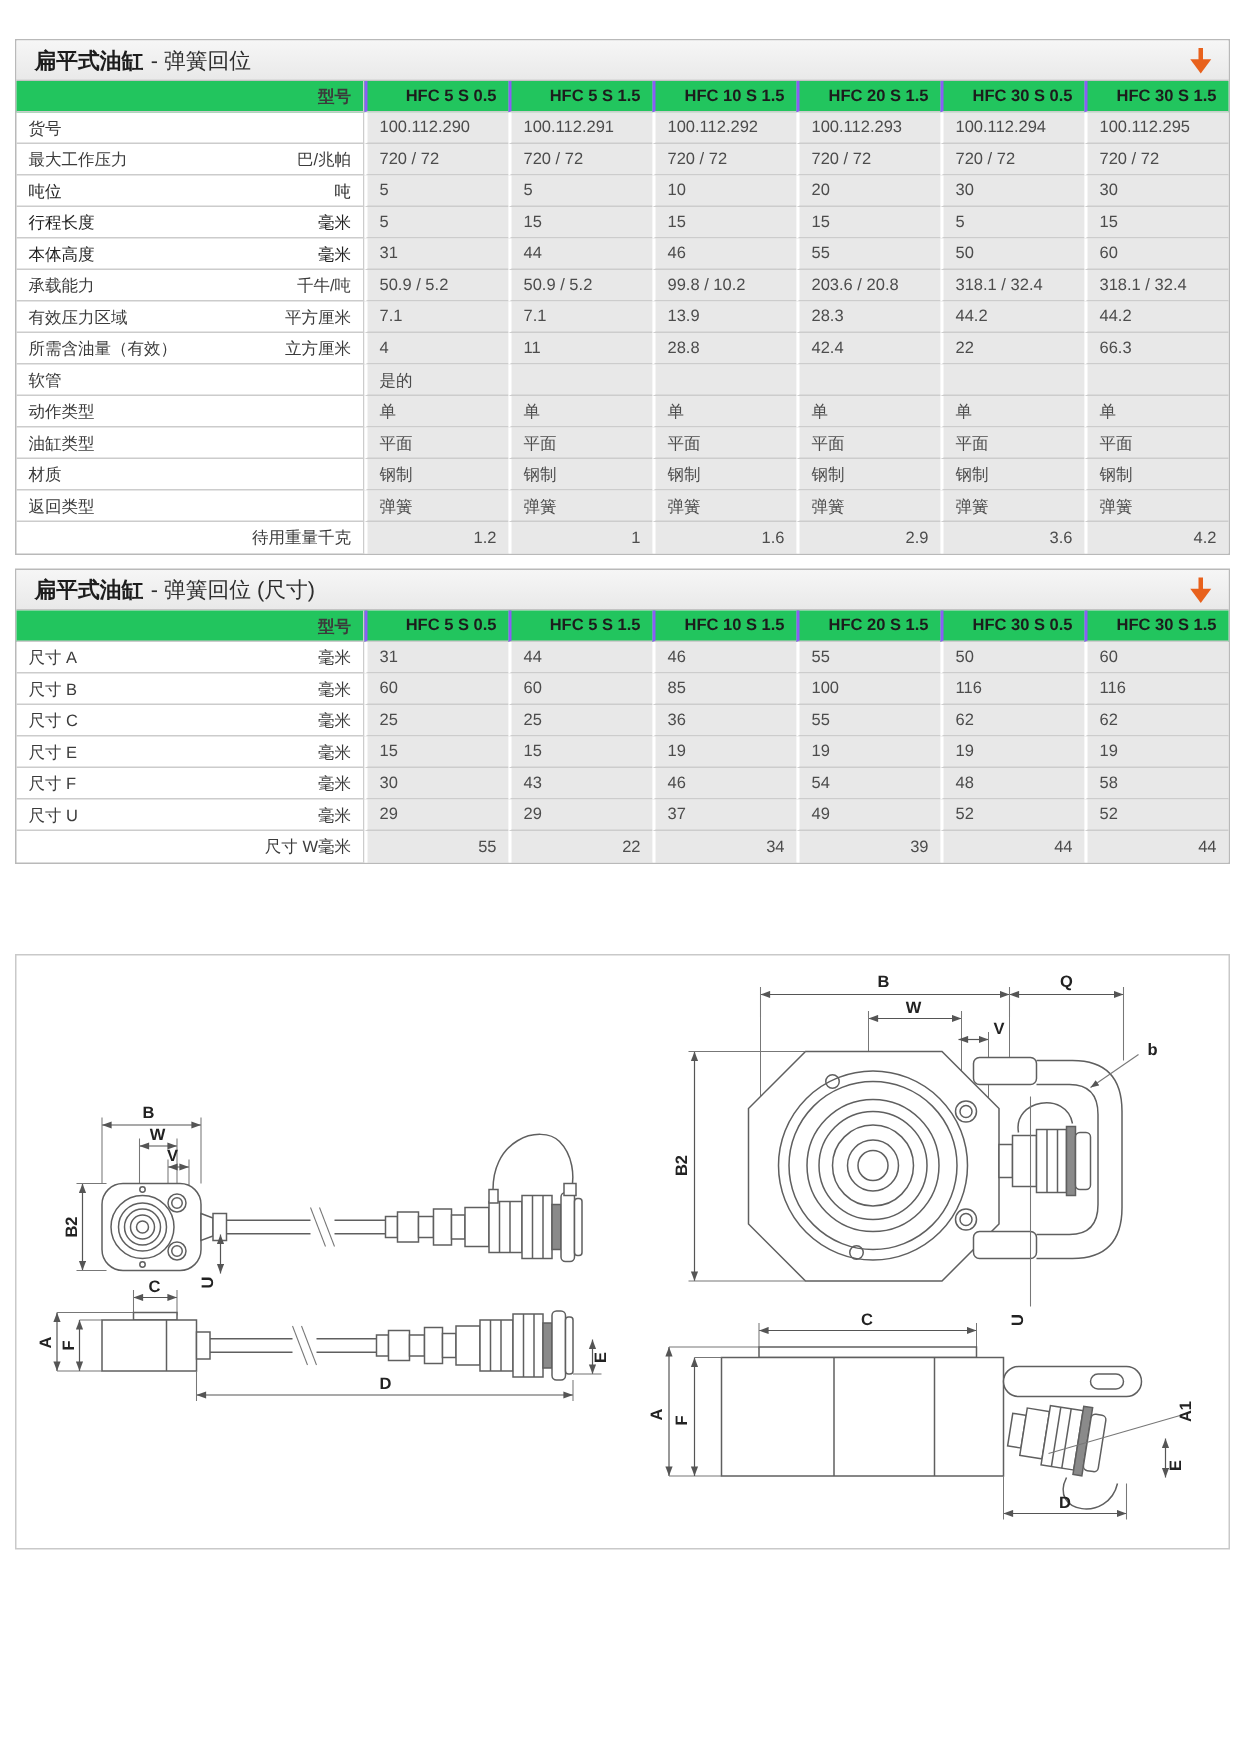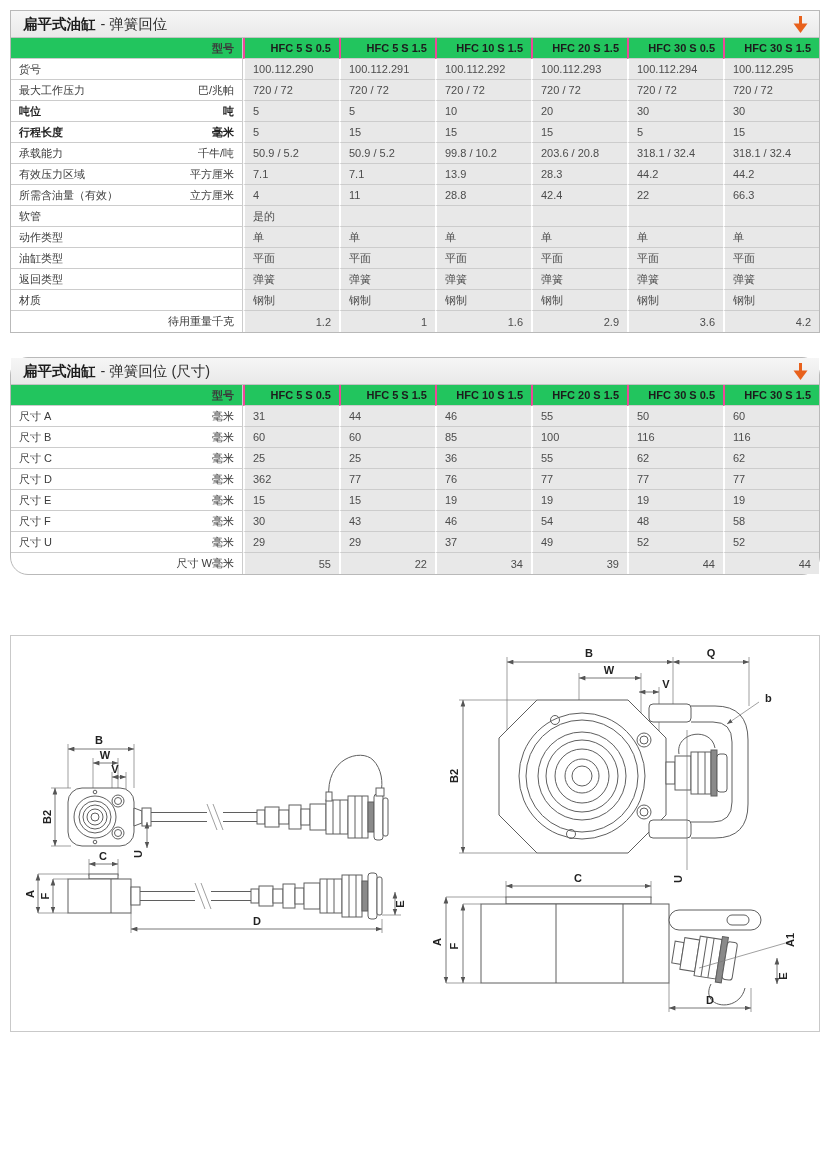--- a/index.html
+++ b/index.html
@@ -3,45 +3,45 @@
 <meta charset="utf-8">
 <style>
   * { margin:0; padding:0; box-sizing:border-box; }
   html,body { background:#ffffff; }
   body {
     width:830px; height:1160px;
     font-family:"Liberation Sans","DejaVu Sans",sans-serif;
     color:#333;
   }
   .page { padding:10px; width:830px; }
-  .block { border:1px solid #b9b9b9; background:#fff; }
-  .block + .block { margin-top:24px;border-radius:18px; }
+  .block { border:1px solid #b9b9b9; background:#fff;margin-top:16px; }
+  .block + .block { margin-top:9px; }
   .title-bar {
     height:27px; display:flex; align-items:center; justify-content:space-between;
     padding:0 8px 0 12px;
     background:linear-gradient(#f6f6f6,#e9e9e9);
     border-bottom:1px solid #c3c3c3;
   }
   .title-text { font-size:14.5px; color:#1d1d1d; white-space:nowrap; }
   .title-main { font-weight:bold; }
   .title-rest { font-weight:normal; color:#2e2e2e; margin-left:5px; }
   .arrow-btn { display:flex; align-items:center; cursor:pointer; background:none; border:none; padding:2px; }
   table { width:100%; border-collapse:separate; border-spacing:0; table-layout:fixed; }
   col.c-label { width:232px; }
   th, td {
     height:21px; padding:0 8px; font-size:11px; text-align:left;
     vertical-align:middle; border-bottom:1px solid #cccccc;
     overflow:hidden; white-space:nowrap;
   }
   thead th { font-weight:bold; font-size:11px; color:#1c1c1c; background:#22c55e;text-align:right; }
   th.lbl, td.lbl { border-right:1px solid #cccccc; color:#3b3b3b; }
   td.lbl .u { float:right; }
-  tr.bold td.lbl { font-weight:bold; color:#222; }
+  tr.bold td.lbl { font-weight:normal; color:#222; }
   td.data { background:#e8e8e8; color:#4c4c4c; border-left:2px solid #ffffff; }
-  th.data { border-left:2px solid #ec4899; }
+  th.data { border-left:2px solid #8b5cf6; }
   tbody tr:last-child td { border-bottom:none;text-align:right; }
   .drawing {
     margin-top:60px; border:1px solid #c9c9c9; height:397px; background:#fff;
     overflow:hidden;
   }
   .drawing svg { display:block; }
   .ol   { fill:none; stroke:#5f5f5f; stroke-width:1; }
   .olw  { fill:#ffffff; stroke:#5f5f5f; stroke-width:1; }
   .thin { fill:none; stroke:#777777; stroke-width:0.7; }
   .dim  { fill:none; stroke:#555555; stroke-width:0.8; }
@@ -116,20 +116,29 @@
           </tr>
           <tr class="bold">
             <td class="lbl"><span class="l">行程长度</span><span class="u">毫米</span></td>
             <td class="data">5</td>
             <td class="data">15</td>
             <td class="data">15</td>
             <td class="data">15</td>
             <td class="data">5</td>
             <td class="data">15</td>
           </tr>
+          <tr class="bold">
+            <td class="lbl"><span class="l">本体高度</span><span class="u">毫米</span></td>
+            <td class="data">31</td>
+            <td class="data">44</td>
+            <td class="data">46</td>
+            <td class="data">55</td>
+            <td class="data">50</td>
+            <td class="data">60</td>
+          </tr>
           <tr>
             <td class="lbl"><span class="l">承载能力</span><span class="u">千牛/吨</span></td>
             <td class="data">50.9 / 5.2</td>
             <td class="data">50.9 / 5.2</td>
             <td class="data">99.8 / 10.2</td>
             <td class="data">203.6 / 20.8</td>
             <td class="data">318.1 / 32.4</td>
             <td class="data">318.1 / 32.4</td>
           </tr>
           <tr>
@@ -171,36 +180,36 @@
           <tr>
             <td class="lbl"><span class="l">油缸类型</span><span class="u"></span></td>
             <td class="data">平面</td>
             <td class="data">平面</td>
             <td class="data">平面</td>
             <td class="data">平面</td>
             <td class="data">平面</td>
             <td class="data">平面</td>
           </tr>
           <tr>
+            <td class="lbl"><span class="l">材质</span><span class="u"></span></td>
+            <td class="data">钢制</td>
+            <td class="data">钢制</td>
+            <td class="data">钢制</td>
+            <td class="data">钢制</td>
+            <td class="data">钢制</td>
+            <td class="data">钢制</td>
+          </tr>
+          <tr>
             <td class="lbl"><span class="l">返回类型</span><span class="u"></span></td>
             <td class="data">弹簧</td>
             <td class="data">弹簧</td>
             <td class="data">弹簧</td>
             <td class="data">弹簧</td>
             <td class="data">弹簧</td>
             <td class="data">弹簧</td>
-          </tr>
-          <tr>
-            <td class="lbl"><span class="l">材质</span><span class="u"></span></td>
-            <td class="data">钢制</td>
-            <td class="data">钢制</td>
-            <td class="data">钢制</td>
-            <td class="data">钢制</td>
-            <td class="data">钢制</td>
-            <td class="data">钢制</td>
           </tr>
           <tr>
             <td class="lbl"><span class="l">待用重量</span><span class="u">千克</span></td>
             <td class="data">1.2</td>
             <td class="data">1</td>
             <td class="data">1.6</td>
             <td class="data">2.9</td>
             <td class="data">3.6</td>
             <td class="data">4.2</td>
           </tr>
@@ -261,29 +270,20 @@
             <td class="data">116</td>
           </tr>
           <tr>
             <td class="lbl"><span class="l">尺寸 C</span><span class="u">毫米</span></td>
             <td class="data">25</td>
             <td class="data">25</td>
             <td class="data">36</td>
             <td class="data">55</td>
             <td class="data">62</td>
             <td class="data">62</td>
-          </tr>
-          <tr>
-            <td class="lbl"><span class="l">尺寸 D</span><span class="u">毫米</span></td>
-            <td class="data">362</td>
-            <td class="data">77</td>
-            <td class="data">76</td>
-            <td class="data">77</td>
-            <td class="data">77</td>
-            <td class="data">77</td>
           </tr>
           <tr>
             <td class="lbl"><span class="l">尺寸 E</span><span class="u">毫米</span></td>
             <td class="data">15</td>
             <td class="data">15</td>
             <td class="data">19</td>
             <td class="data">19</td>
             <td class="data">19</td>
             <td class="data">19</td>
           </tr>

